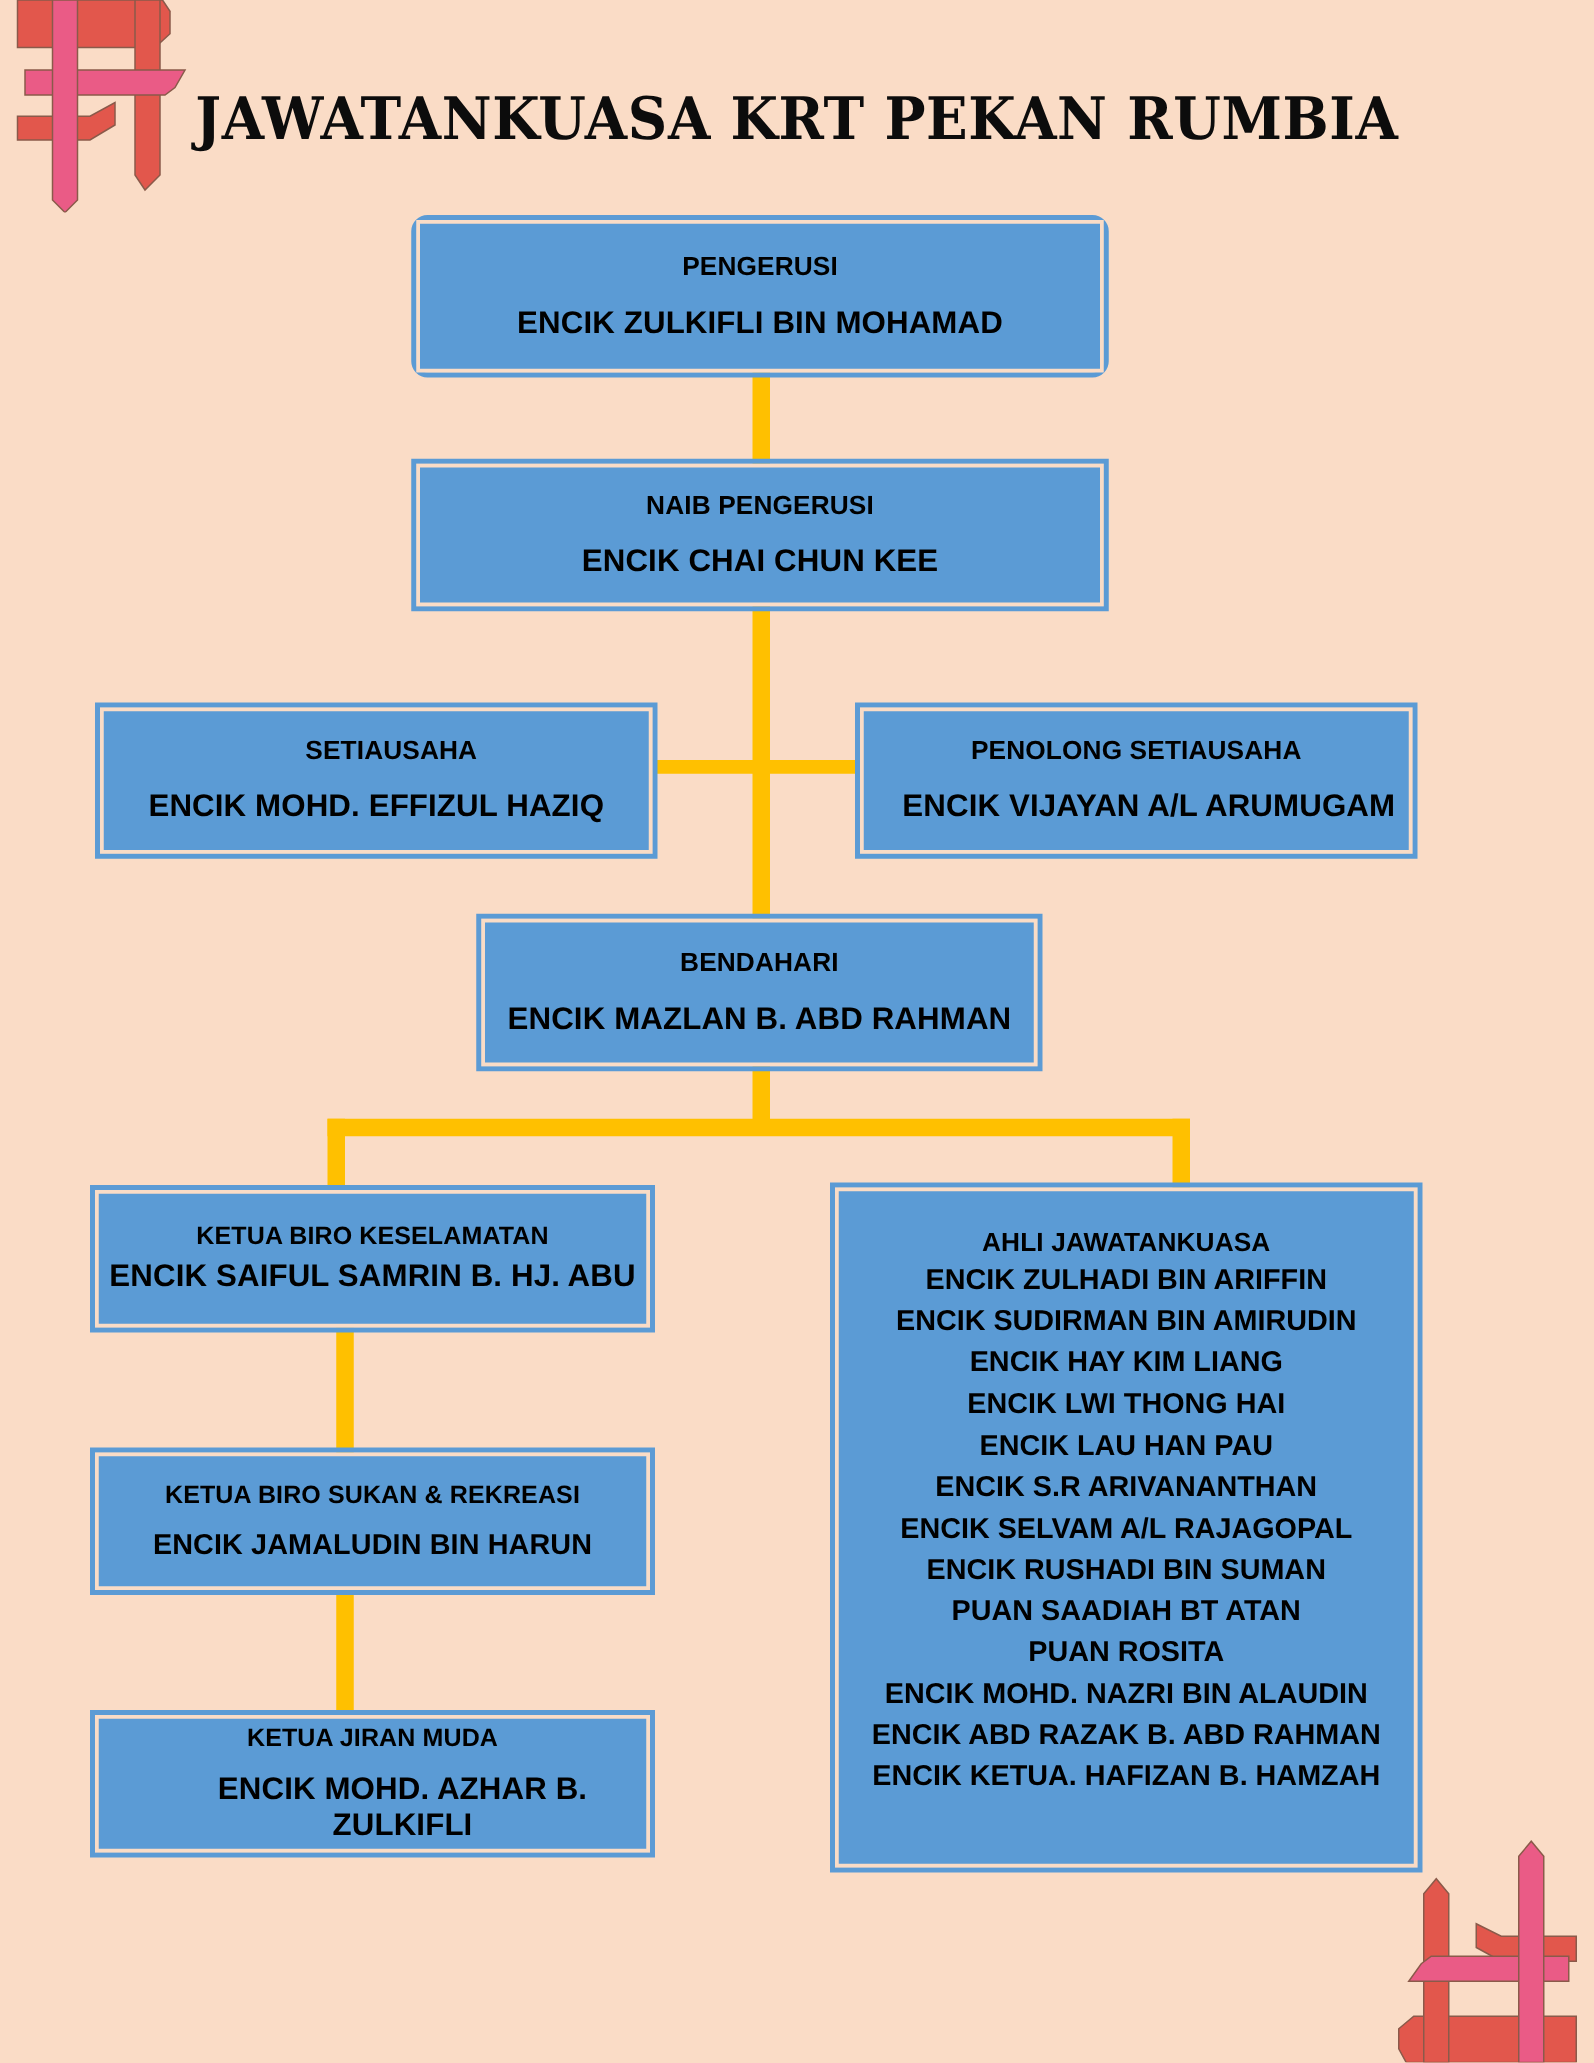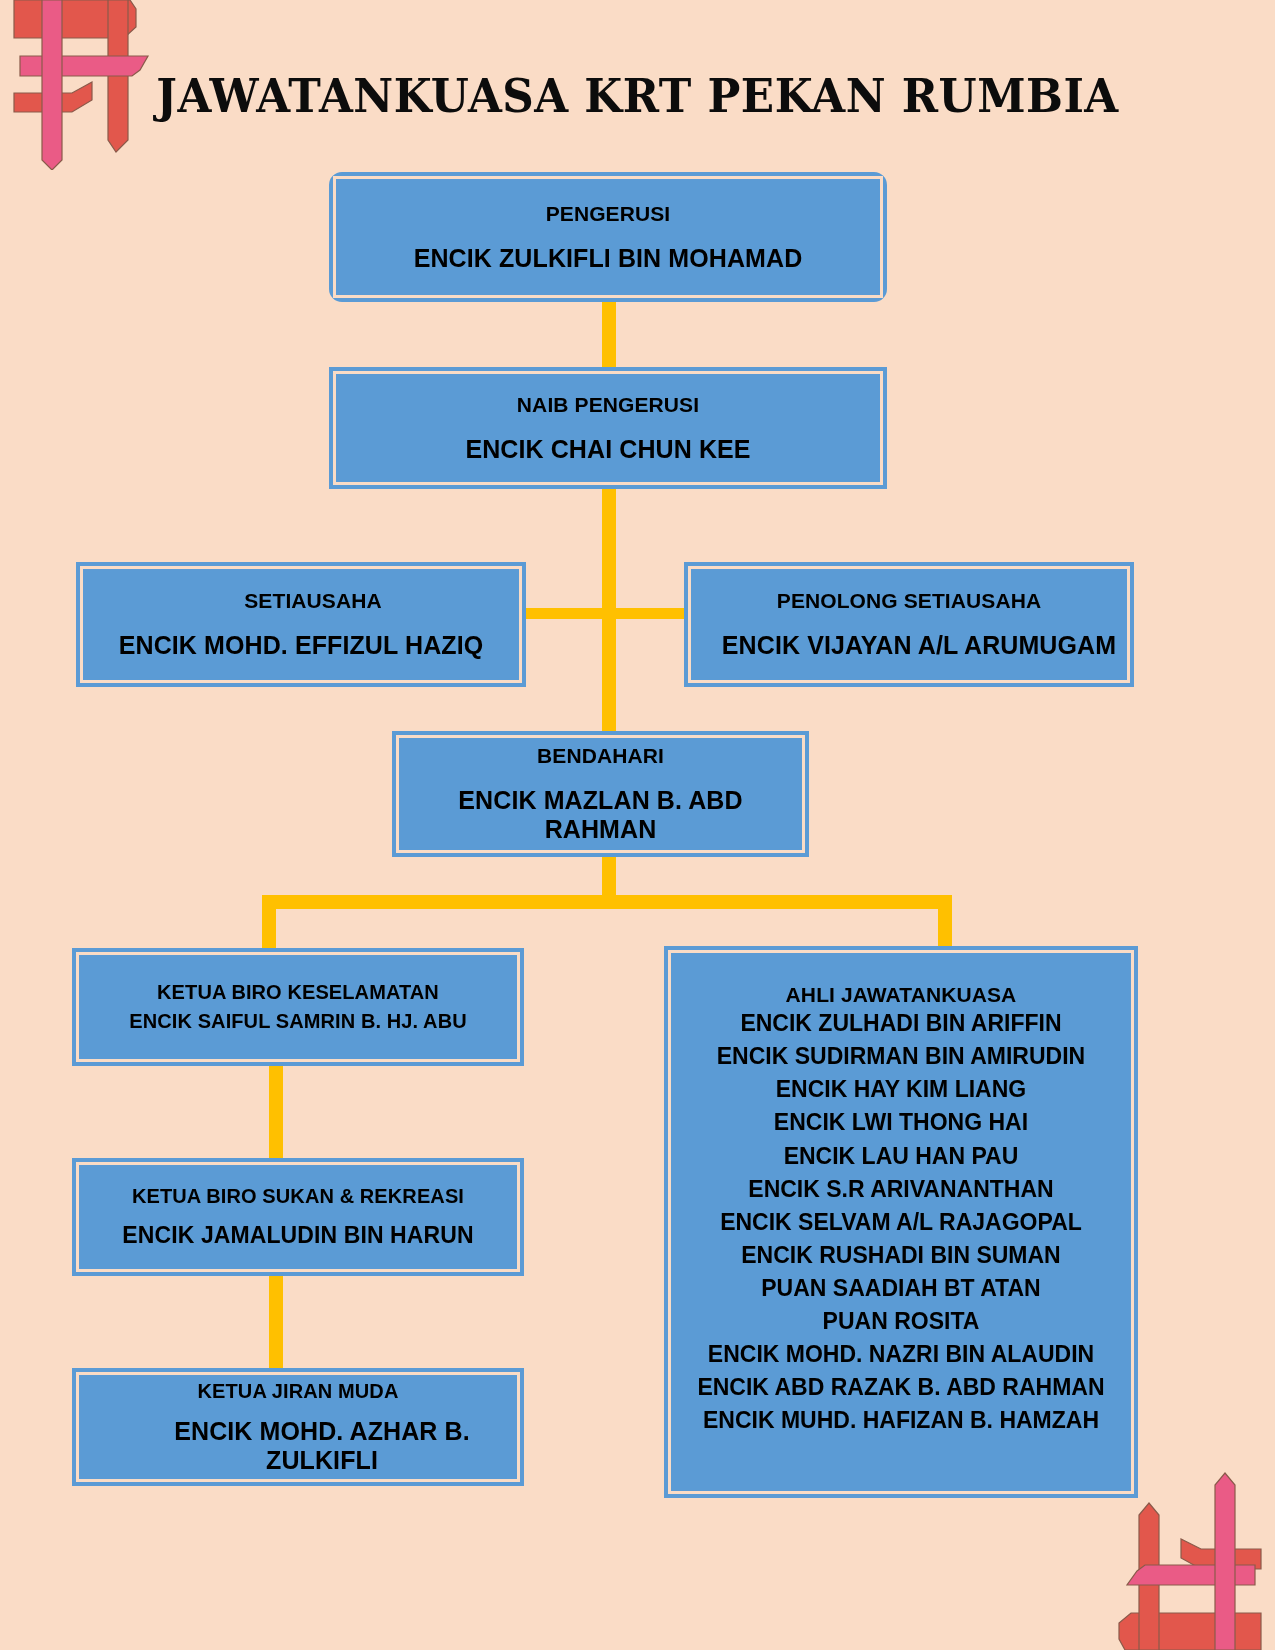--- a/index.html
+++ b/index.html
@@ -92,27 +92,27 @@
   #box-naib .person   { font-size:25px; }
 
   #box-setiausaha     { left:76px; top:562px; width:450px; height:125px; }
   #box-setiausaha .role   { font-size:21px;margin-left:24px; }
   #box-setiausaha .person { font-size:25px; }
 
   #box-penolong       { left:684px; top:562px; width:450px; height:125px; }
   #box-penolong .role   { font-size:21px; }
   #box-penolong .person { font-size:25px;margin-left:20px; }
 
-  #box-bendahari      { left:392px; top:731px; width:417px; height:126px; }
+  #box-bendahari      { left:381px; top:731px; width:453px; height:126px; }
   #box-bendahari .role   { font-size:21px; }
   #box-bendahari .person { font-size:25px; }
 
   #box-keselamatan    { left:72px; top:948px; width:452px; height:118px; }
   #box-keselamatan .role   { font-size:20px; }
-  #box-keselamatan .person { font-size:20px; margin-top:6px; }
+  #box-keselamatan .person { font-size:25px; margin-top:6px; }
 
   #box-sukan          { left:72px; top:1158px; width:452px; height:118px; }
   #box-sukan .role    { font-size:20px; }
   #box-sukan .person  { font-size:23px; margin-top:14px; }
 
   #box-jiranmuda      { left:72px; top:1368px; width:452px; height:118px; }
   #box-jiranmuda .role   { font-size:20px; }
   #box-jiranmuda .person { font-size:25px; margin-top:14px;margin-left:48px; }
 
   #box-ahli           { left:664px; top:946px; width:474px; height:552px; }
@@ -230,16 +230,16 @@
         <div>ENCIK HAY KIM LIANG</div>
         <div>ENCIK LWI THONG HAI</div>
         <div>ENCIK LAU HAN PAU</div>
         <div>ENCIK S.R ARIVANANTHAN</div>
         <div>ENCIK SELVAM A/L RAJAGOPAL</div>
         <div>ENCIK RUSHADI BIN SUMAN</div>
         <div>PUAN SAADIAH BT ATAN</div>
         <div>PUAN ROSITA</div>
         <div>ENCIK MOHD. NAZRI BIN ALAUDIN</div>
         <div>ENCIK ABD RAZAK B. ABD RAHMAN</div>
-        <div>ENCIK MUHD. HAFIZAN B. HAMZAH</div>
+        <div>ENCIK KETUA. HAFIZAN B. HAMZAH</div>
       </div>
   </div>
 </div>
 
 </body></html>

